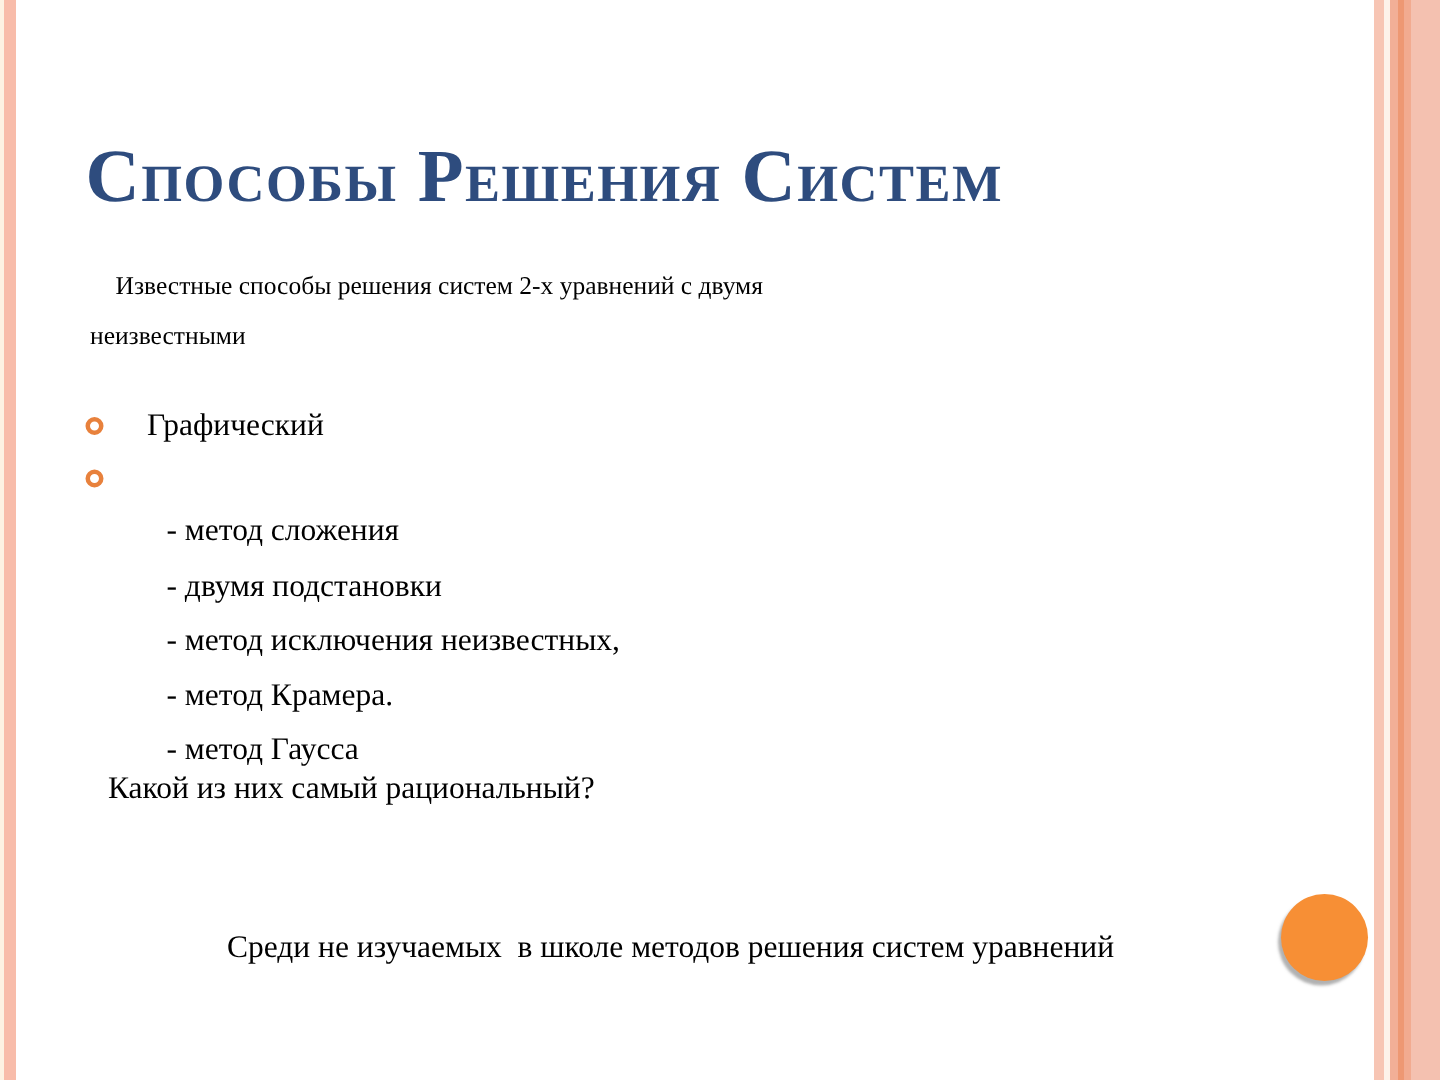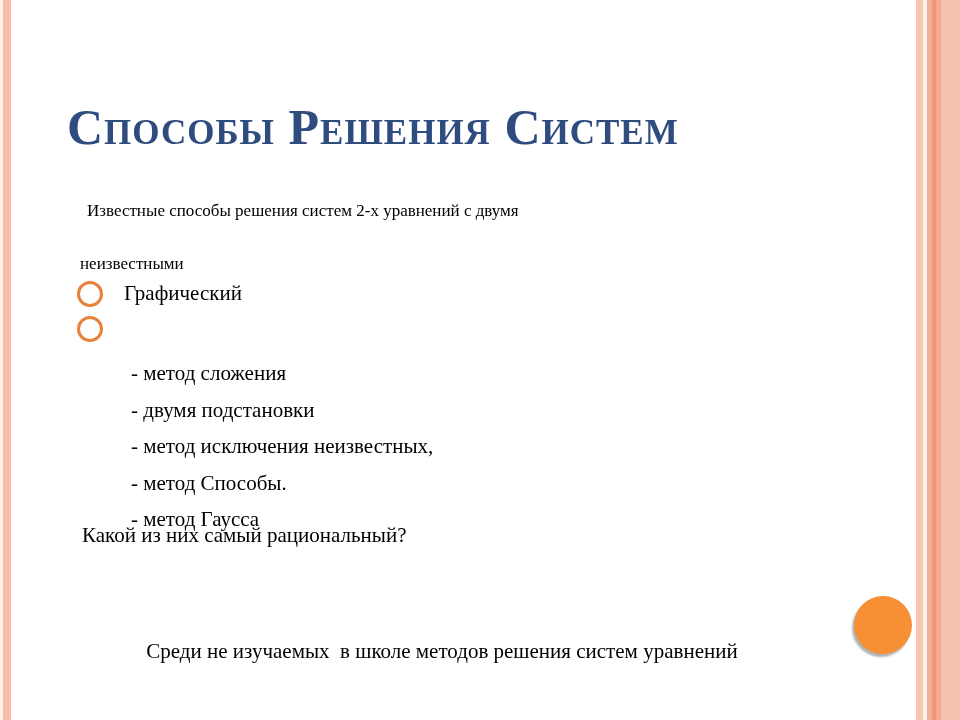--- a/index.html
+++ b/index.html
@@ -1,15 +1,15 @@
 <!DOCTYPE html>
 <html><head>
 <meta charset="utf-8">
 <style>
-  * { margin: 0; padding: 10px; box-sizing: border-box; }
+  * { margin: 0; padding: 0; box-sizing: border-box; }
   html, body { width: 960px; height: 720px; }
   body { font-family: "Liberation Serif", serif; background: #ffffff; }
 
   .slide {
     position: absolute;
     left: 0; top: 0;
     width: 960px; height: 720px;
     background: #ffffff;
     overflow: hidden;
   }
@@ -65,20 +65,21 @@
   .bullet-list {
     position: absolute;
     left: 57px; top: 266px;
   }
   .bullet-item {
     display: flex;
     align-items: center;
     height: 35px;
     font-size: 21px;
     color: #000000;
+    gap: 18px;
   }
   .bullet-ring {
     display: inline-block;
     width: 12px; height: 12px;
     border: 3px solid #e8813c;
     border-radius: 50%;
     margin-right: 11px;
     flex: 0 0 auto;
   }
 
@@ -135,21 +136,21 @@
     </div>
     <div class="bullet-item">
       <span class="bullet-ring"></span>
     </div>
   </div>
 
   <div class="method-list">
     <div class="method-item">- метод сложения</div>
     <div class="method-item">- двумя подстановки</div>
     <div class="method-item">- метод исключения неизвестных,</div>
-    <div class="method-item">- метод Способы.</div>
+    <div class="method-item">- метод Крамера.</div>
     <div class="method-item">- метод Гаусса</div>
   </div>
 
   <div class="question">Какой из них самый рациональный?</div>
 
   <div class="conclusion">
     <div class="line-first">Среди не изучаемых  в школе методов решения систем уравнений</div>
     <div>наиболее  интересным и достаточно простым является метод Крамера</div>
     
   </div>

